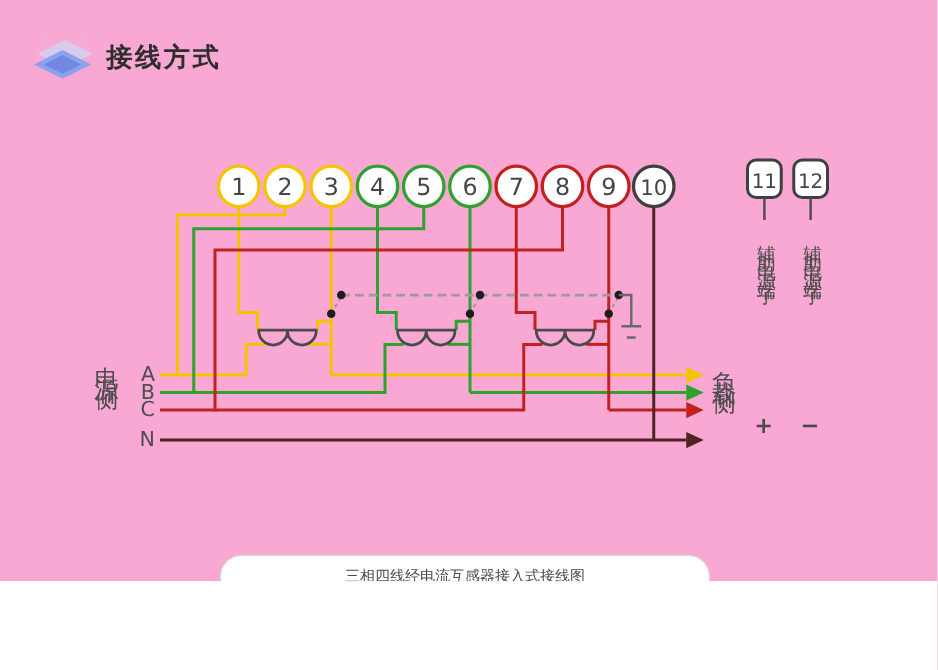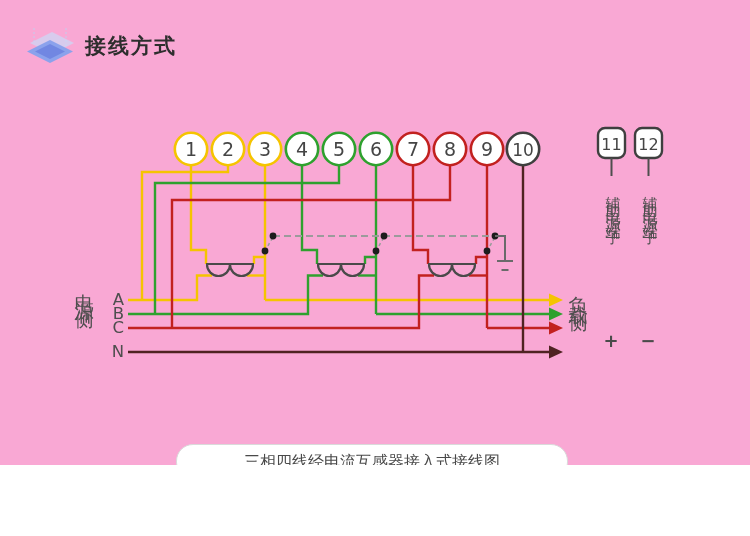--- a/index.html
+++ b/index.html
@@ -16,21 +16,21 @@
   .load{left:566px;top:281px;font-size:19px;letter-spacing:9px;}
   .aux{top:184px;font-size:15px;letter-spacing:7px;color:#4e4e4e;}
   .aux1{left:603px;}
   .aux2{left:640px;}
   .sign{position:absolute;width:18px;text-align:center;top:330px;font-size:18px;
         font-weight:700;color:#4a4a4a;}
   .sign1{left:602px;}
   .sign2{left:639px;}
   .caption{position:absolute;left:176px;top:444px;width:390px;height:33px;
            border:1px solid #dadada;border-radius:17px;line-height:33px;
-           text-align:center;font-size:16px;color:#4a4a4a;background:#fff;}
+           text-align:center;font-size:12px;color:#4a4a4a;background:#fff;}
   text{font-family:"DejaVu Sans","Liberation Sans",sans-serif;}
 </style>
 </head>
 <body>
 
 <div class="page">
 
   <div class="header">
     <svg class="icon" viewBox="0 0 56 44">
       <line x1="9" y1="2" x2="9" y2="16" stroke="#c3cdee" stroke-width="1" stroke-dasharray="2,2"></line>

